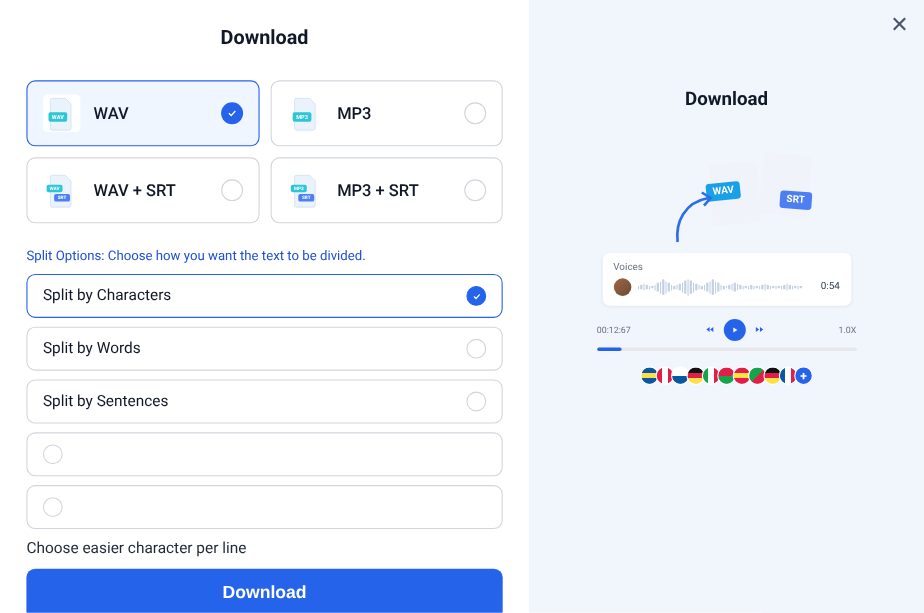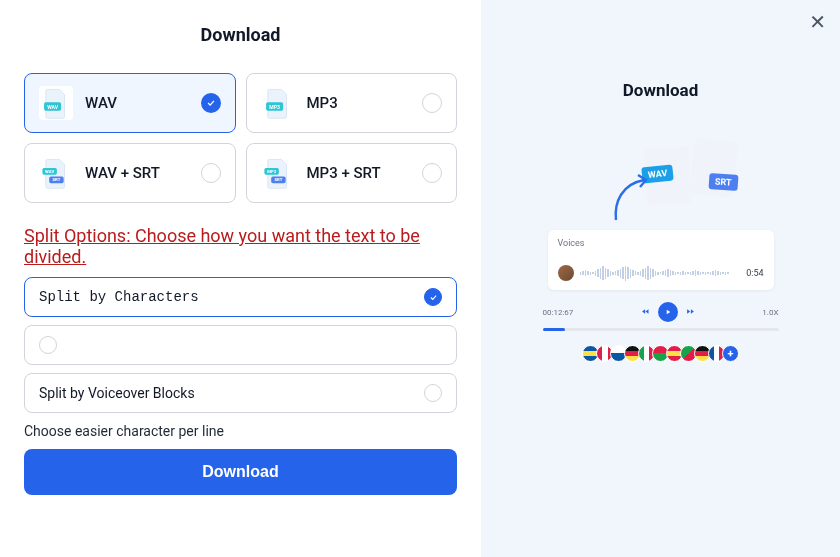--- a/index.html
+++ b/index.html
@@ -17,24 +17,24 @@
 .format-grid { display: grid; grid-template-columns: 1fr 1fr; gap: 10px; margin-bottom: 22px; }
 .format-card { border: 1px solid #d1d5db; border-radius: 8px; padding: 12px 14px; display: flex; align-items: center; cursor: pointer; background: #fff; }
 .format-card.selected { border: 1.5px solid #2563eb; background: #eff6ff; }
 .format-icon { width: 34px; height: 34px; background: #fff; border-radius: 4px; display: flex; align-items: center; justify-content: center; margin-right: 12px; position: relative; }
 .format-icon svg { width: 34px; height: 34px; }
 .format-label { font-size: 15px; font-weight: 500; color: #111827; flex: 1; }
 .radio-unchecked { width: 20px; height: 20px; border: 1.5px solid #d1d5db; border-radius: 50%; background: #fff; }
 .radio-checked { width: 20px; height: 20px; border-radius: 50%; background: #2563eb; display: flex; align-items: center; justify-content: center; }
 .radio-checked svg { width: 10px; height: 10px; stroke: #fff; stroke-width: 3; fill: none; }
 
-.split-label { font-size: 18px; color: #b91c1c; margin-bottom: 10px; text-decoration: underline; }
+.split-label { font-size: 12px; color: #1d4ed8; margin-bottom: 10px; }
 .split-list { display: flex; flex-direction: column; gap: 8px; margin-bottom: 10px; }
 .split-row { border: 1px solid #d1d5db; border-radius: 8px; padding: 10px 14px; display: flex; align-items: center; justify-content: space-between; cursor: pointer; background: #fff; }
-.split-row.selected { border: 1.5px solid #2563eb; font-family: Liberation Mono, monospace; }
+.split-row.selected { border: 1.5px solid #2563eb; }
 .split-row .label { font-size: 14px; color: #111827; }
 .split-radio { width: 18px; height: 18px; border: 1.5px solid #d1d5db; border-radius: 50%; }
 .split-row.selected .split-radio { background: #2563eb; border-color: #2563eb; display: flex; align-items: center; justify-content: center; }
 .split-row.selected .split-radio svg { width: 9px; height: 9px; stroke: #fff; stroke-width: 3; fill: none; }
 
 .help-text { font-size: 14px; color: #1f2937; margin-bottom: 10px; }
 .download-btn { background: #2563eb; color: #fff; border: none; width: 100%; padding: 14px; border-radius: 8px; font-size: 16px; font-weight: 600; cursor: pointer; margin-bottom: 22px; }
 
 
 .preview-title { font-size: 17px; font-weight: 700; color: #111827; margin-top: 62px; margin-bottom: 40px; }
@@ -43,21 +43,21 @@
 .doc { position: absolute; width: 44px; height: 56px; background: #f0f4fa; border-radius: 4px; }
 .doc.back { right: 0; top: 0; transform: rotate(6deg); }
 .doc.front { left: 0; top: 8px; transform: rotate(-4deg); }
 .tag { position: absolute; padding: 3px 6px; border-radius: 3px; font-size: 9px; font-weight: 700; color: #fff; }
 .tag.wav { background: #1aa0e8; left: -4px; top: 26px; transform: rotate(-6deg); }
 .tag.srt { background: #4d7ff0; right: -2px; top: 34px; transform: rotate(4deg); }
 .arrow { position: absolute; left: -36px; top: 32px; }
 .arrow svg { width: 44px; height: 52px; stroke: #2b6fe8; stroke-width: 2.4; fill: none; }
 
 .voice-card { margin-top: 10px; width: 226px; background: #fff; border-radius: 6px; padding: 8px 10px; box-shadow: 0 1px 3px rgba(0,0,0,0.06); }
-.voice-card .vtitle { font-size: 9px; color: #6b7280; margin-bottom: 16px; }
+.voice-card .vtitle { font-size: 9px; color: #6b7280; margin-bottom: 4px; }
 .voice-row { display: flex; align-items: center; gap: 6px; }
 .avatar { width: 16px; height: 16px; border-radius: 50%; background: linear-gradient(135deg,#a06844,#6b4a32); }
 .wave { flex: 1; height: 18px; display: flex; align-items: center; gap: 1px; }
 .wave span { width: 1.5px; background: #c3cfe2; display: block; }
 .dur { font-size: 9px; color: #374151; }
 
 .player-row { width: 236px; display: flex; align-items: center; justify-content: space-between; margin-top: 12px; font-size: 8px; color: #6b7280; gap: 16px; }
 .controls { display: flex; align-items: center; gap: 8px; }
 .play-btn { width: 20px; height: 20px; border-radius: 50%; background: #2563eb; display: flex; align-items: center; justify-content: center; }
 .play-btn svg { width: 8px; height: 8px; fill: #fff; }
@@ -138,24 +138,31 @@
   <div class="split-list">
     <div class="split-row selected">
       <span class="label">Split by Characters</span>
       <span class="split-radio">
           <svg viewBox="0 0 24 24">
             <polyline points="5 12 10 17 19 7"></polyline>
           </svg>
         </span>
     </div>
     <div class="split-row">
-      <span class="split-radio"></span>
-    </div>
-    <div class="split-row">
-      <span class="label">Split by Voiceover Blocks</span>
+      <span class="label">Split by Words</span>
+      <span class="split-radio"></span>
+    </div>
+    <div class="split-row">
+      <span class="label">Split by Sentences</span>
+      <span class="split-radio"></span>
+    </div>
+    <div class="split-row">
+      <span class="split-radio"></span>
+    </div>
+    <div class="split-row">
       <span class="split-radio"></span>
     </div>
   </div>
   <div class="help-text">Choose easier character per line</div>
 
   <button class="download-btn">Download</button>
 
 </div>
 
 <div class="right-panel">

